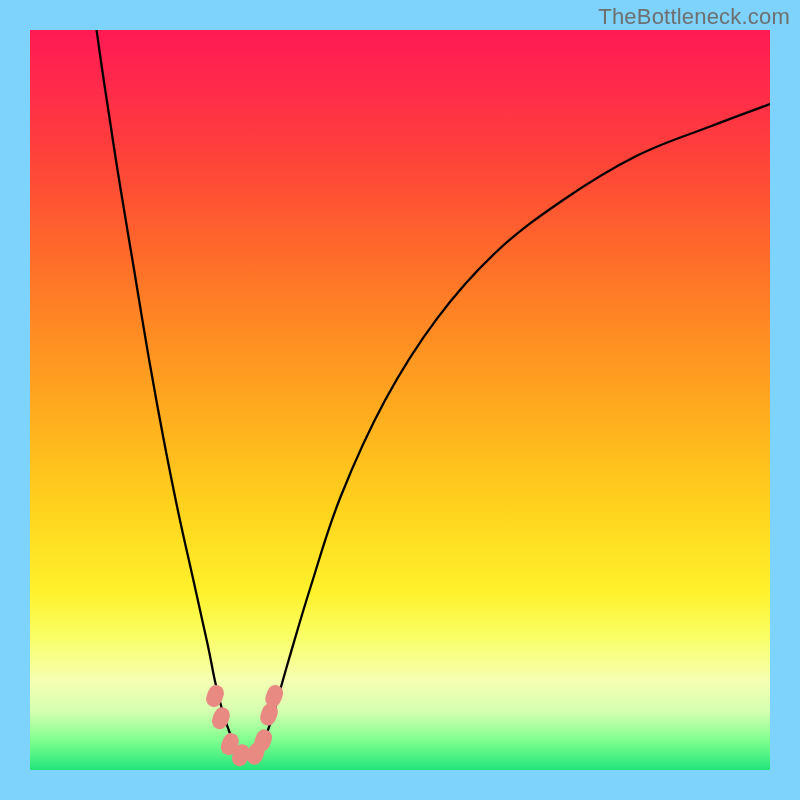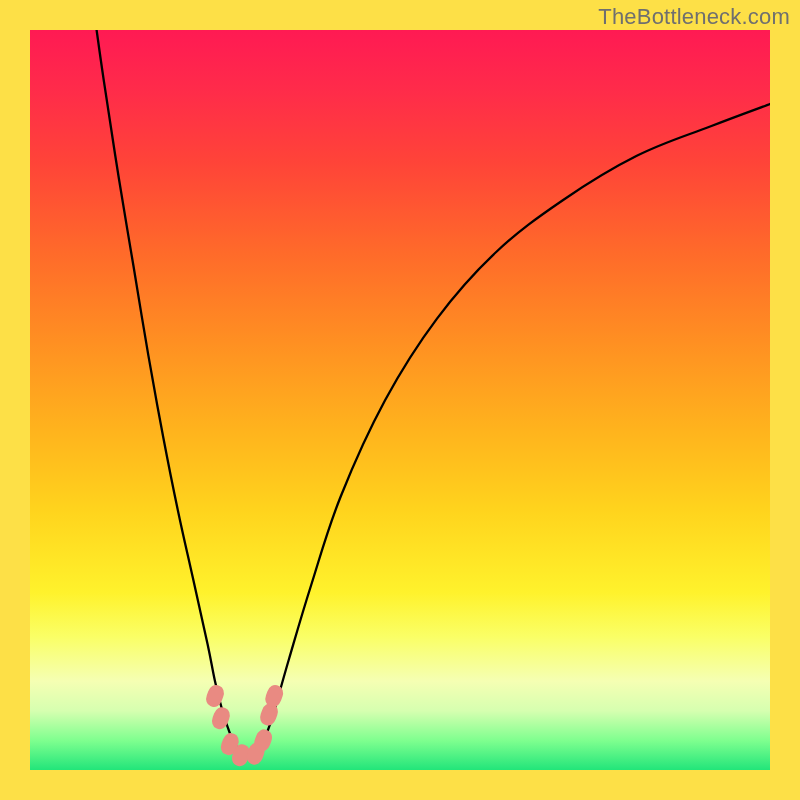--- a/index.html
+++ b/index.html
@@ -10,21 +10,21 @@
     overflow: hidden;
     background: #000;
     font-family: Arial, Helvetica, sans-serif;
   }
   .frame {
     position: absolute;
     left: 0;
     top: 0;
     width: 800px;
     height: 800px;
-    background: #fde047;
+    background: #7dd3fc;
   }
   .plot {
     position: absolute;
     left: 30px;
     top: 30px;
     width: 740px;
     height: 740px;
   }
   .gradient {
     position: absolute;

